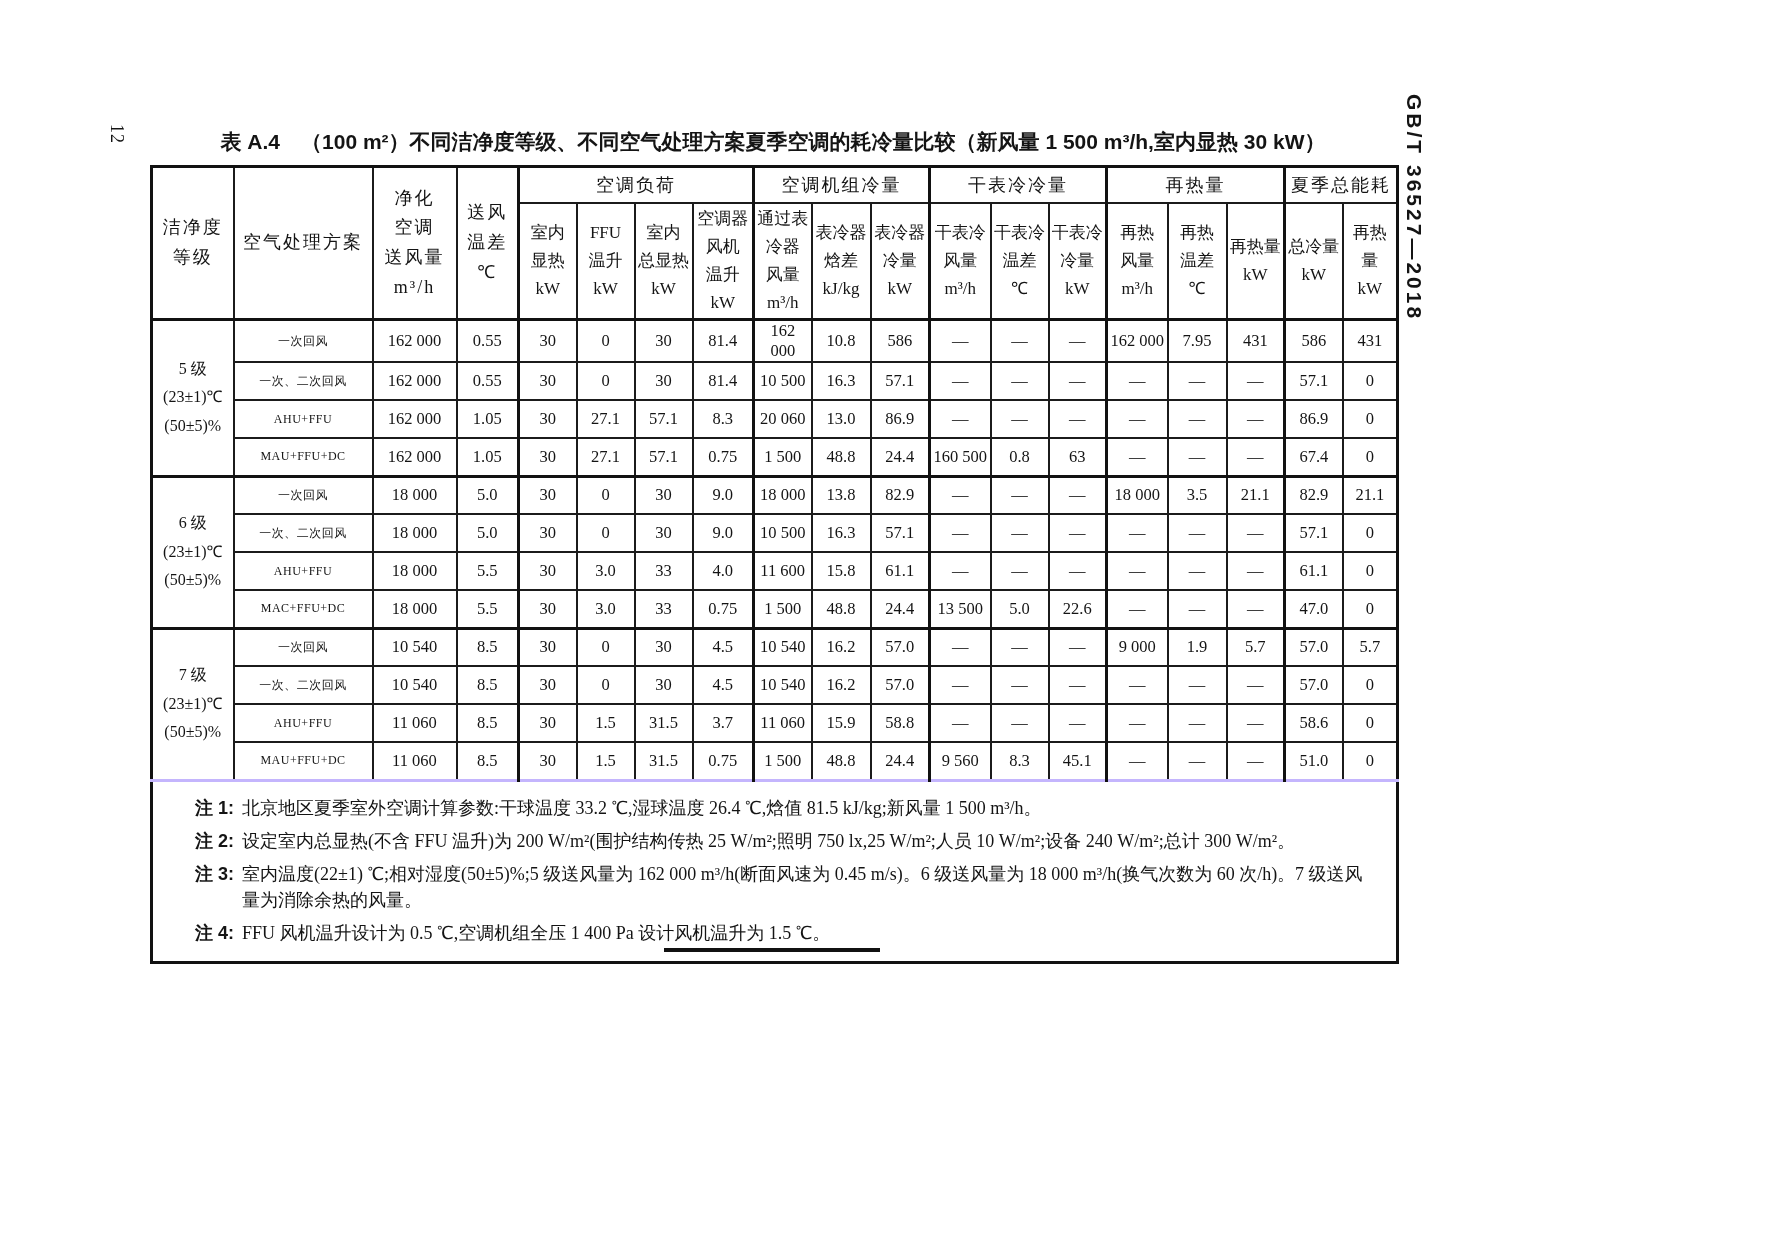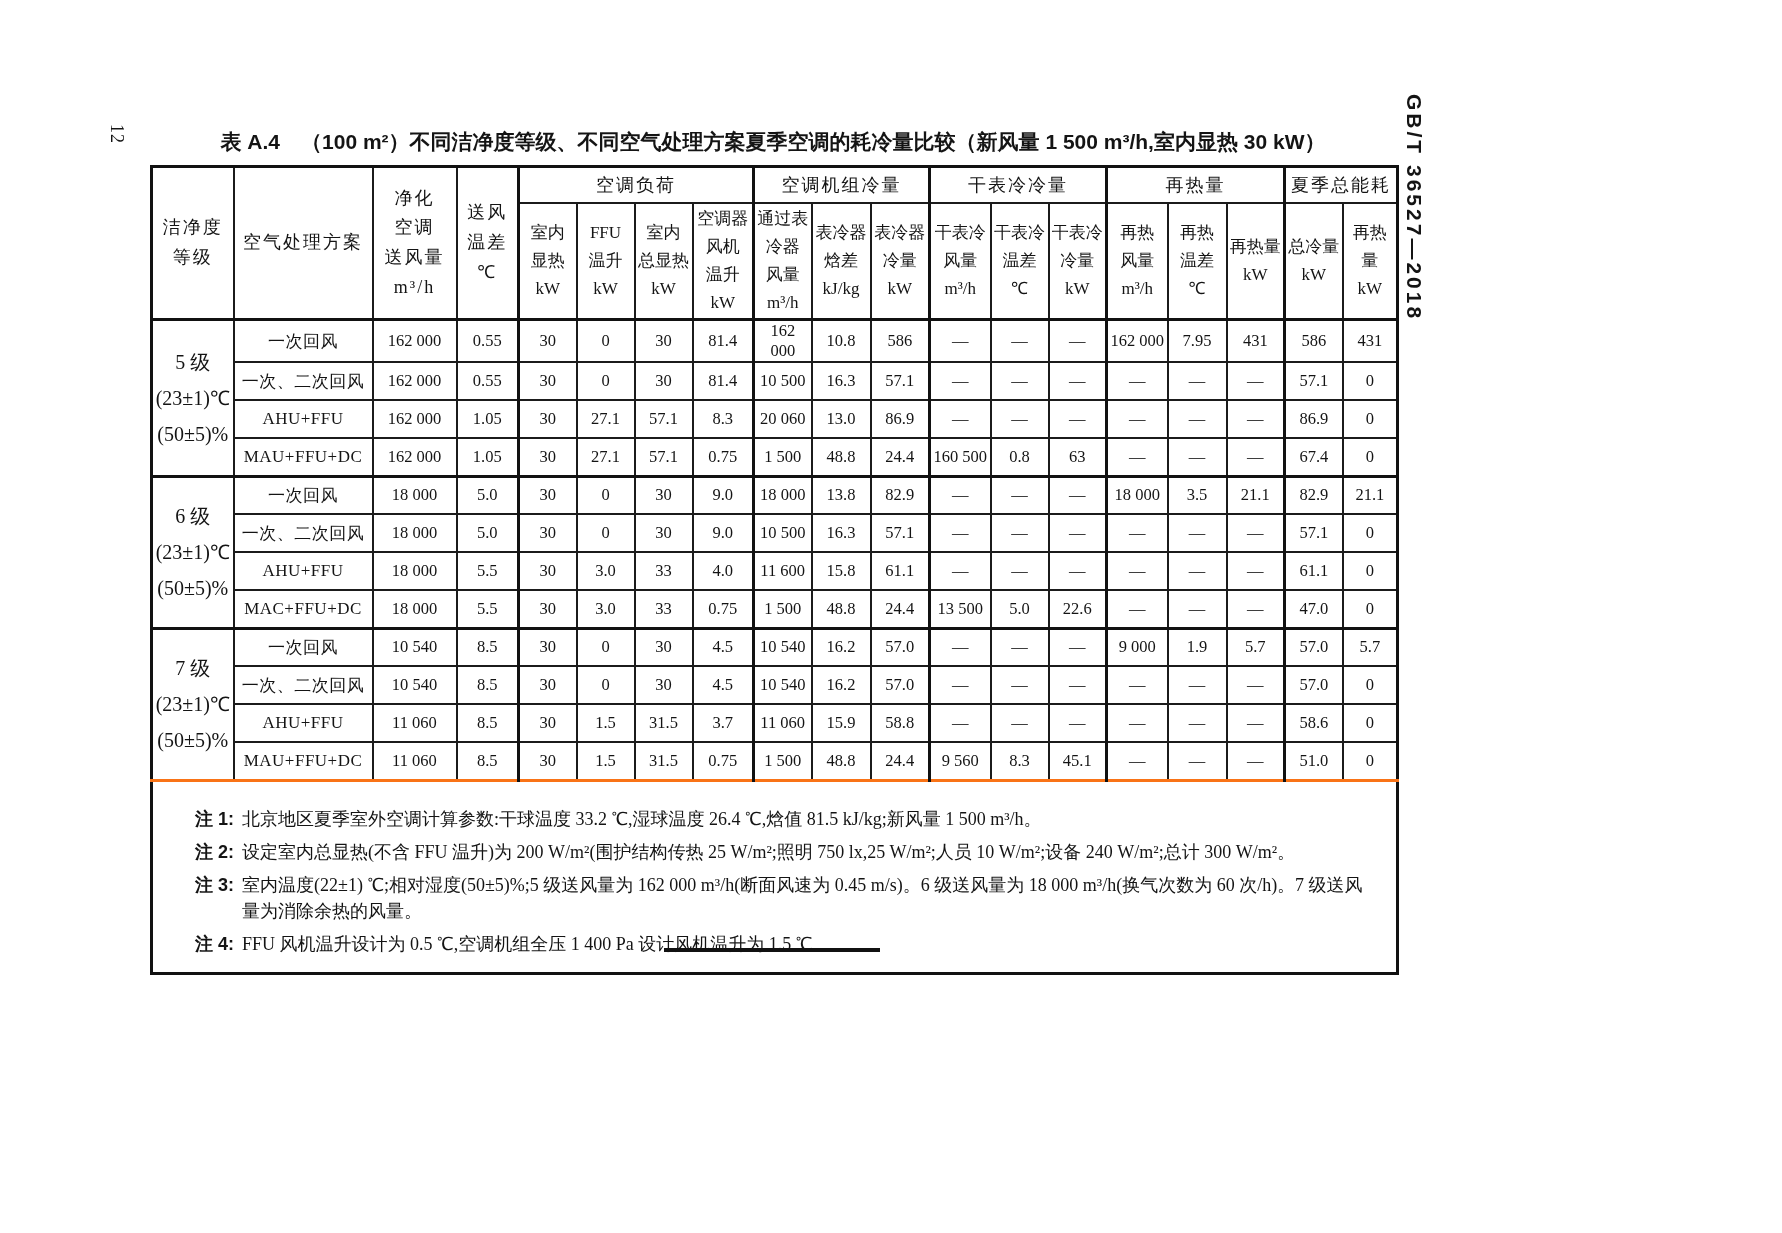--- a/index.html
+++ b/index.html
@@ -41,28 +41,28 @@
     font-weight: 400;
   }
   thead tr.group-row th { height: 36px; font-size: 18px; letter-spacing: 2px; }
   thead tr.sub-row th {
     height: 117px; font-size: 17px; line-height: 1.65;
     white-space: pre-line;
   }
   thead th.stub { white-space: pre-line; font-size: 17px; line-height: 1.65; }
   thead tr.sub-row th, thead th.stub { border-bottom: 3px solid #111; }
   tbody td { height: 38px; font-size: 16.5px; }
-  tbody td.level-cell { white-space: pre-line; font-size: 20px; line-height: 1.8; }
-  tbody td.scheme-cell { font-size: 17px; letter-spacing: 0.5px; }
+  tbody td.level-cell { white-space: pre-line; font-size: 16px; line-height: 1.8; }
+  tbody td.scheme-cell { font-size: 12px; letter-spacing: 0.5px; }
   tbody tr.group-start td { border-top: 3px solid #111; }
   .gsep { border-left: 3px solid #111 !important; }
   tfoot td.notes-cell {
-    border-top: 3px solid #f97316;
+    border-top: 3px solid #c4b5fd;
     text-align: left; vertical-align: top;
-    padding: 24px 16px 8px 42px;
+    padding: 13px 16px 8px 42px;
   }
   .note { display: flex; align-items: flex-start; font-size: 18px; line-height: 1.45; margin-bottom: 7px; }
   .note-label {
     font-family: "Liberation Sans", sans-serif;
     font-weight: 700; white-space: nowrap; margin-right: 8px;
   }
   .note-text { flex: 1; font-family: Liberation Serif, serif; }
   .footer-rule {
     position: absolute; left: 664px; top: 948px;
     width: 216px; height: 4px; background: #111;

